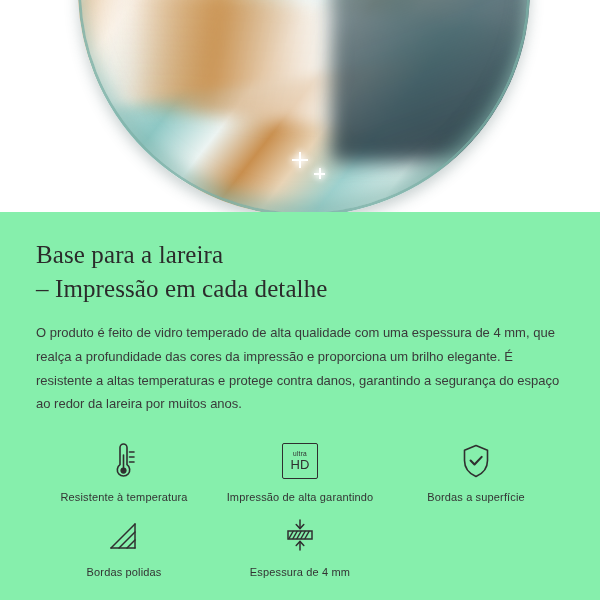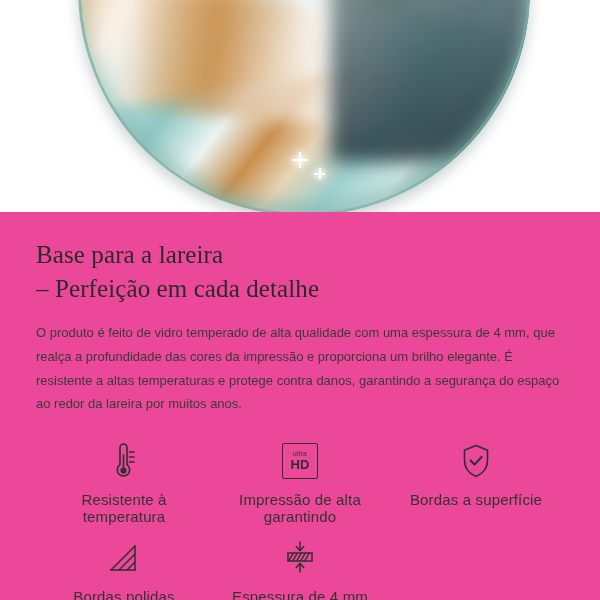--- a/index.html
+++ b/index.html
@@ -10,21 +10,21 @@
     width: 600px;
     height: 600px;
     background: #ffffff;
     font-family: "Liberation Sans", sans-serif;
     overflow: hidden;
   }
   .page {
     position: relative;
     width: 600px;
     height: 600px;
-    background: #ec4899;
+    background: #86efac;
     box-sizing: border-box;
   }
 
   
   .hero {
     position: relative;
     width: 600px;
     height: 212px;
     overflow: hidden;
     background: #ffffff;
@@ -171,21 +171,21 @@
   }
   .feature-icon {
     height: 46px;
     display: flex;
     align-items: center;
     justify-content: center;
     color: #2f2f2f;
   }
   .feature-label {
     margin-top: 7px;
-    font-size: 15px;
+    font-size: 11px;
     color: #333333;
     letter-spacing: 0.15px;
   }
   .hd-badge {
     width: 34px;
     height: 34px;
     border: 1.6px solid #2f2f2f;
     border-radius: 2px;
     display: flex;
     flex-direction: column;
@@ -194,21 +194,21 @@
     line-height: 1;
   }
   .hd-badge .ultra {
     font-size: 6.6px;
     letter-spacing: 0.2px;
     color: #2f2f2f;
     margin-bottom: 1px;
   }
   .hd-badge .hd {
     font-size: 13px;
-    font-weight: bold;
+    font-weight: normal;
     color: #2f2f2f;
   }
 </style>
 </head>
 <body>
 
 <div class="page">
 
   <div class="hero">
     <div class="hero-disc">
@@ -219,21 +219,21 @@
       <div class="rim"></div>
     </div>
     <div class="sparkle s1"></div>
     <div class="sparkle s2"></div>
   </div>
 
   <div class="content">
 
     <h1 class="headline">
       <span>Base para a lareira</span>
-      <span class="line2">– Perfeição em cada detalhe</span>
+      <span class="line2">– Impressão em cada detalhe</span>
     </h1>
 
     <p class="body-copy">O produto é feito de vidro temperado de alta qualidade com uma espessura de 4 mm, que realça a profundidade das cores da impressão e proporciona um brilho elegante. É resistente a altas temperaturas e protege contra danos, garantindo a segurança do espaço ao redor da lareira por muitos anos.</p>
 
     <div class="features">
 
       <div class="feature">
         <div class="feature-icon">
           <svg width="34" height="40" viewBox="0 0 34 40" fill="none" stroke="#2f2f2f" stroke-width="1.6" stroke-linecap="round">
             <path d="M13 6.5a3.5 3.5 0 0 1 7 0v17.2a6.2 6.2 0 1 1-7 0z"></path>

